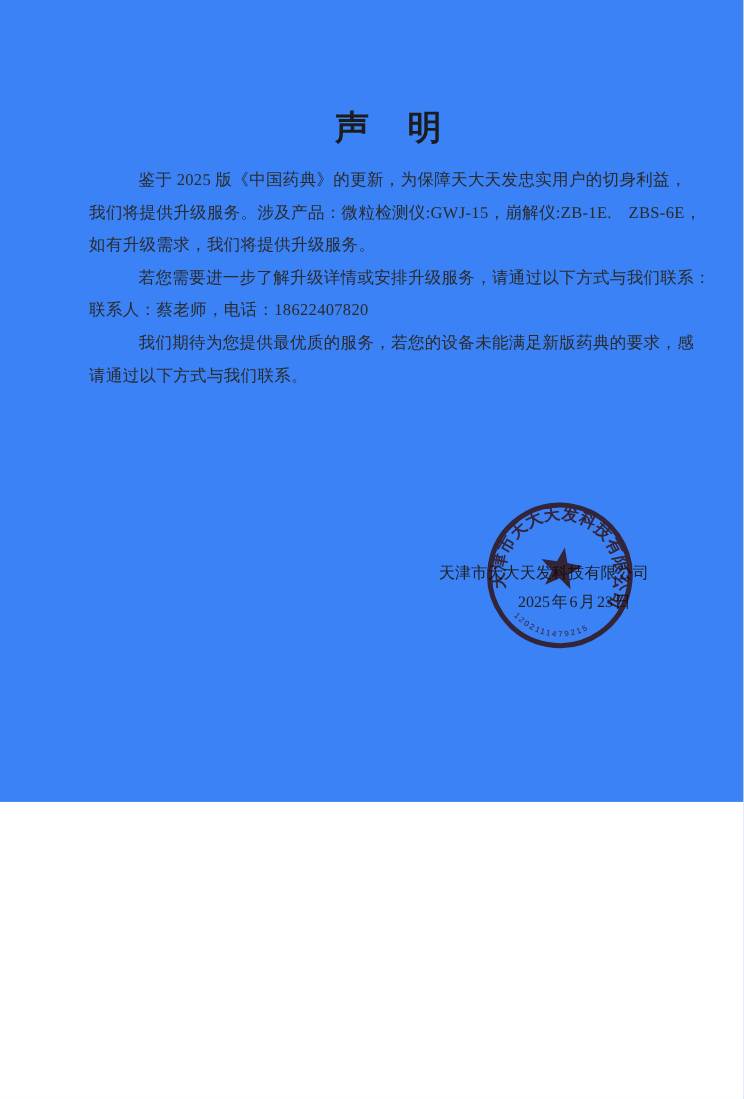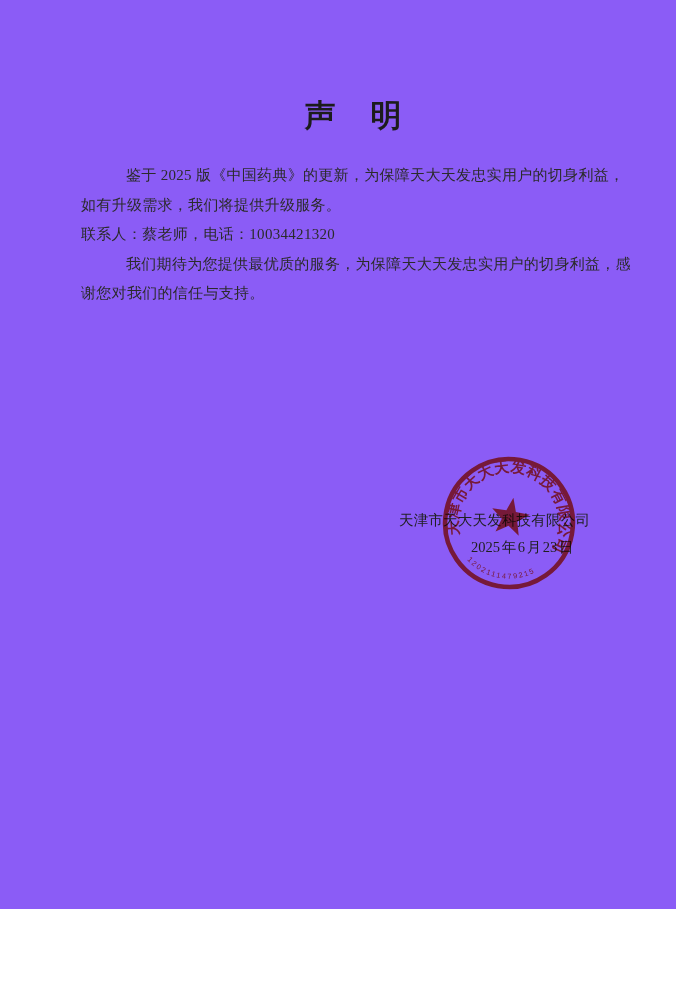--- a/index.html
+++ b/index.html
@@ -3,42 +3,42 @@
 <meta charset="utf-8">
 <style>
   html, body {
     margin: 0;
     padding: 0;
     background: #ffffff;
   }
   .page {
     position: relative;
     width: 676px;
-    height: 909px;
-    background: #8b5cf6;
+    height: 729px;
+    background: #3b82f6;
     overflow: hidden;
     font-family: "Liberation Serif", "DejaVu Serif", serif;
     color: #2b2b2b;
   }
   .title {
     position: absolute;
     top: 95px;
     left: 0;
     width: 100%;
     margin: 0;
     text-align: center;
     transform: translateX(16px);
     font-size: 31px;
     font-weight: 700;
     letter-spacing: 2px;
     color: #1c1c1c;
   }
   .body-text {
     position: absolute;
-    top: 161px;
+    top: 150px;
     left: 81px;
     width: 516px;
     font-size: 15px;
     line-height: 29.6px;
     letter-spacing: 0.3px;
     text-align: left;
   }
   .line { white-space: nowrap; }
   .line.indent { text-indent: 45px; }
   .sig-company {
@@ -77,24 +77,26 @@
 </style>
 </head>
 <body>
 
 <div class="page">
 
   <h1 class="title">声　明</h1>
 
   <div class="body-text">
     <div class="line indent">鉴于 2025 版《中国药典》的更新，为保障天大天发忠实用户的切身利益，</div>
+    <div class="line">我们将提供升级服务。涉及产品：微粒检测仪:GWJ-15，崩解仪:ZB-1E.　ZBS-6E，</div>
     <div class="line">如有升级需求，我们将提供升级服务。</div>
-    <div class="line">联系人：蔡老师，电话：10034421320</div>
-    <div class="line indent">我们期待为您提供最优质的服务，为保障天大天发忠实用户的切身利益，感</div>
-    <div class="line">谢您对我们的信任与支持。</div>
+    <div class="line indent">若您需要进一步了解升级详情或安排升级服务，请通过以下方式与我们联系：</div>
+    <div class="line">联系人：蔡老师，电话：18622407820</div>
+    <div class="line indent">我们期待为您提供最优质的服务，若您的设备未能满足新版药典的要求，感</div>
+    <div class="line">请通过以下方式与我们联系。</div>
   </div>
 
   <div class="sig-company">天津市天大天发科技有限公司</div>
   <div class="sig-date">2025 年 6 月 23 日</div>
 
   <div class="seal">
     <svg width="146" height="146" viewBox="0 0 160 160">
       <g transform="rotate(10 80 80)">
         <circle cx="80" cy="80" r="70" fill="none" stroke-width="5" stroke="#d5372c"></circle>
         <path id="sealArcTop" d="M 25.9 94.5 A 56 56 0 1 1 134.1 94.5" fill="none"></path>

